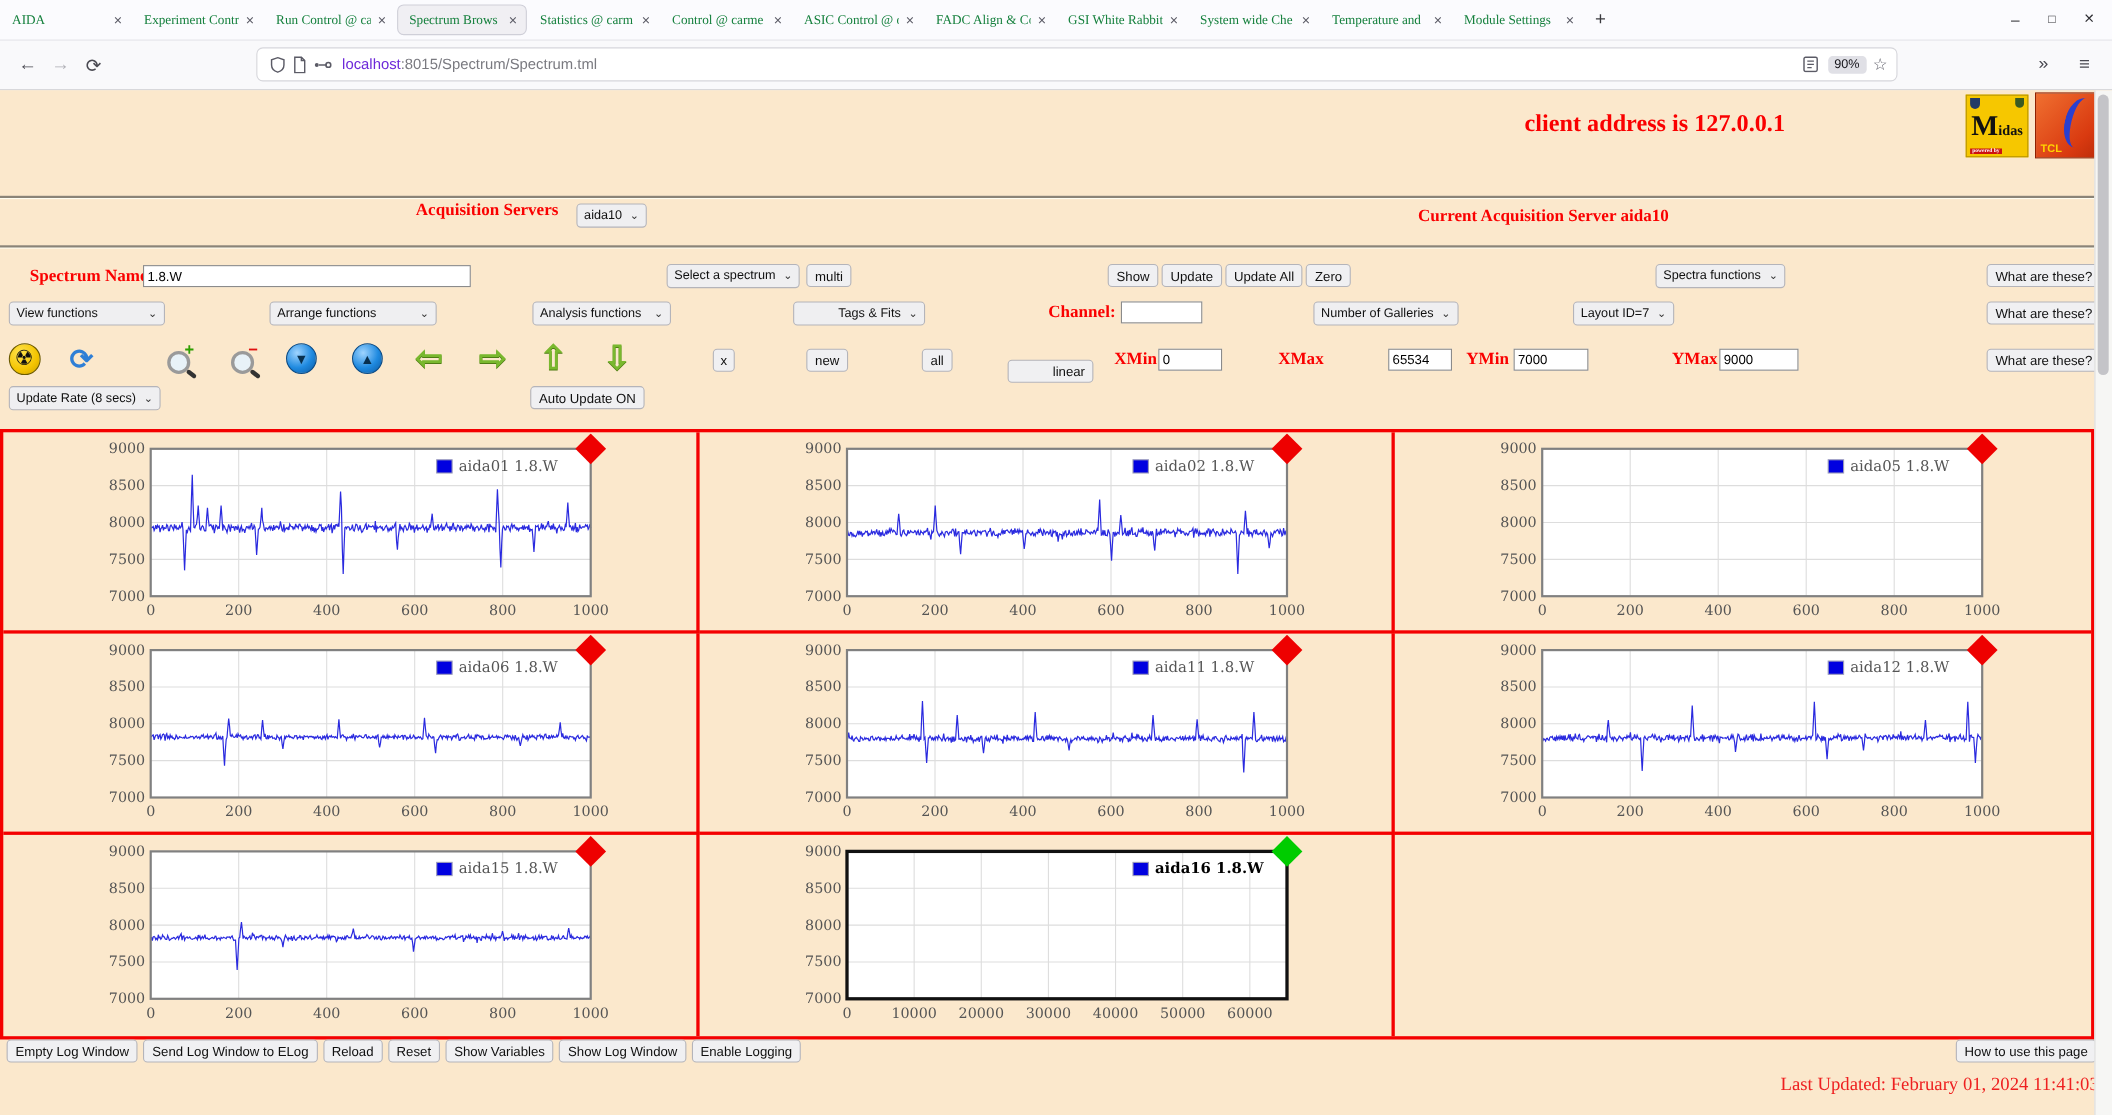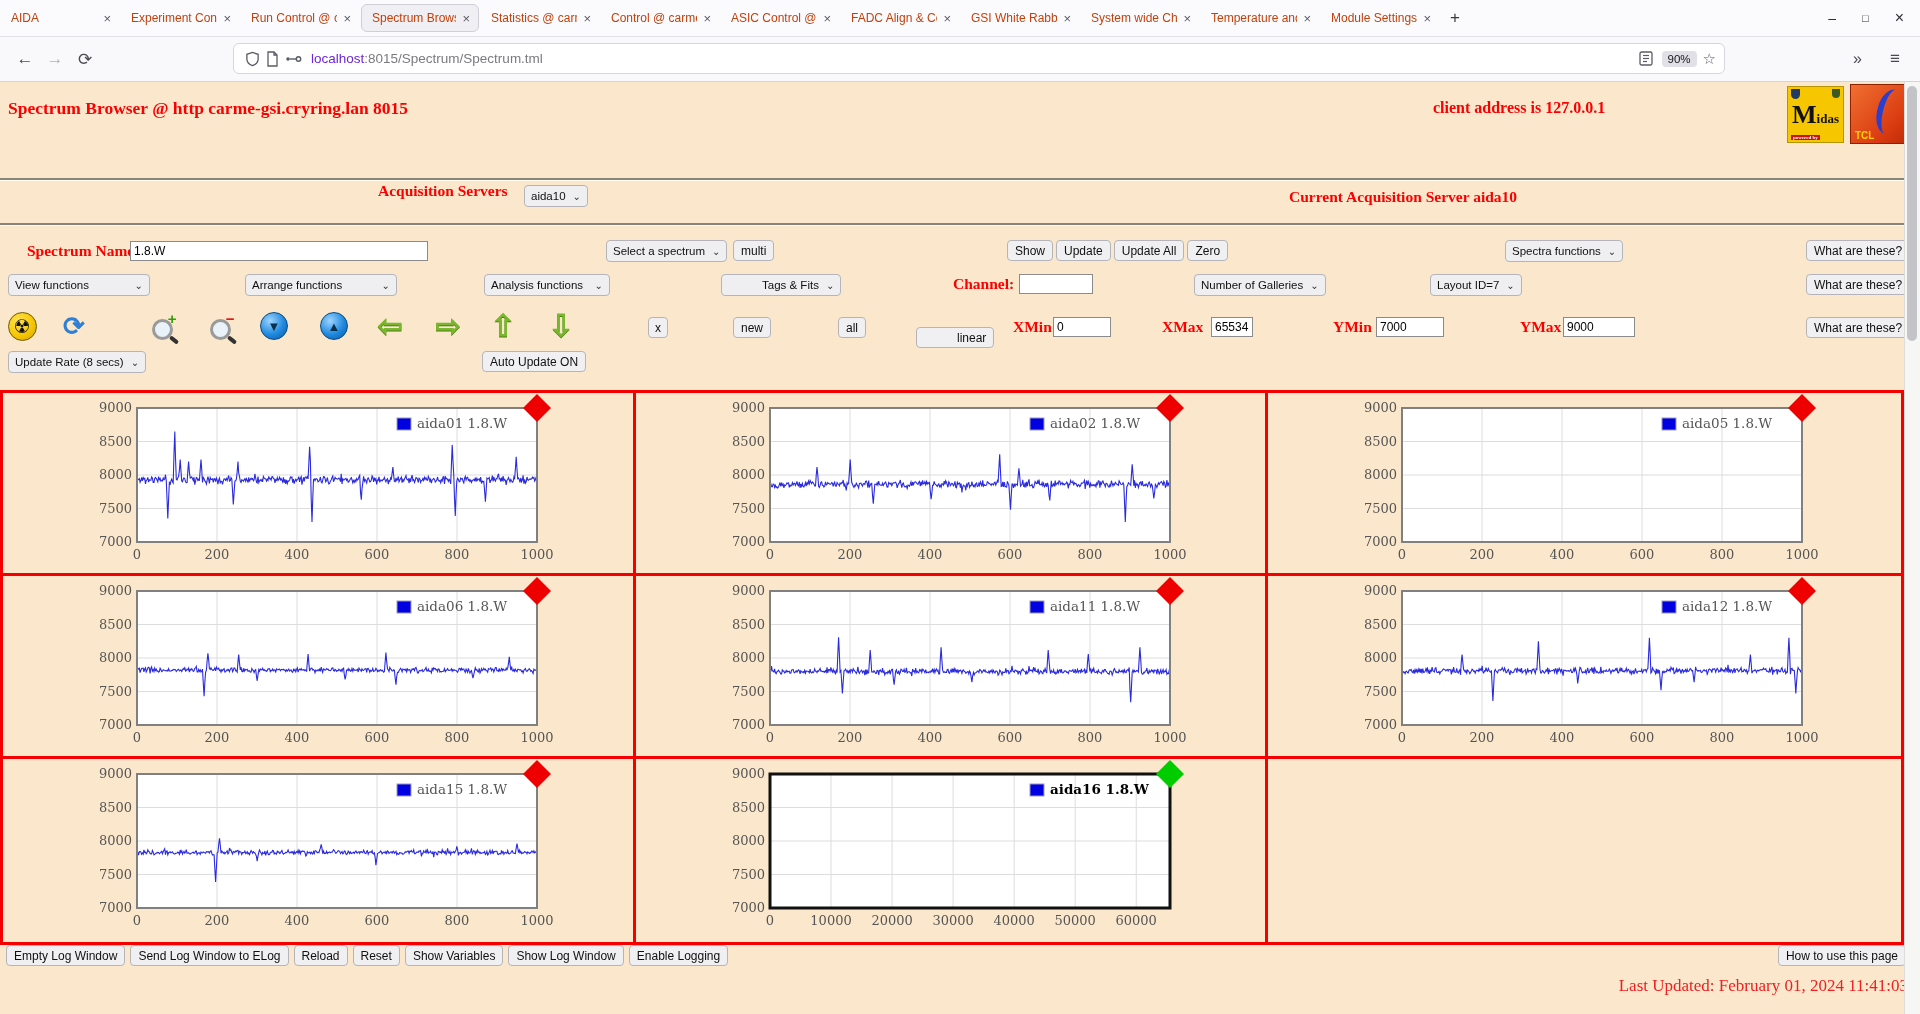--- a/index.html
+++ b/index.html
@@ -2,21 +2,21 @@
 <html><head>
 <meta charset="utf-8">
 <style>
   html,body{margin:0;padding:0;width:1920px;height:1014px;overflow:hidden;
     font-family:"Liberation Sans",sans-serif;background:#e8e8e8;}
   .browser{width:1920px;height:1014px;display:flex;flex-direction:column;}
   
   .tabbar{height:36px;background:#fbfbfe;display:flex;align-items:center;border-bottom:1px solid #e1e1e6;}
   .tab{width:118px;height:28px;margin:0 1px;display:flex;align-items:center;padding:0 6px 0 10px;
     border-radius:6px;box-sizing:border-box;cursor:default;}
-  .tab .tlabel{flex:1;font-size:12px;color:#c2410c;white-space:nowrap;overflow:hidden;font-family:Liberation Sans, sans-serif;}
+  .tab .tlabel{flex:1;font-size:12px;color:#15803d;white-space:nowrap;overflow:hidden;font-family:Liberation Serif, serif;}
   .tab .tclose{color:#5b5b66;font-size:13px;margin-left:4px;padding:0 2px;}
   .tab.active{background:#f0eff3;border:1px solid #cfcfd8;}
   .newtab{font-size:17px;color:#3a3a3e;padding:2px 10px;}
   .winctl{margin-left:auto;display:flex;align-items:center;gap:26px;padding-right:16px;color:#2e2e33;font-size:14px;}
   .winctl span{cursor:default;}
   
   .navbar{height:44px;background:#f9f9fb;display:flex;align-items:center;border-bottom:1px solid #d4d4d8;position:relative;}
   .navbtn{font-size:17px;color:#4a4a52;width:30px;text-align:center;}
   .navbtn.dis{color:#b0b0b6;}
   .urlfield{position:absolute;left:233px;top:6px;width:1492px;height:31px;background:#ffffff;
@@ -181,22 +181,21 @@
       </span>
       <span class="zoombadge">90%</span>
       <span class="star">☆</span>
     </div>
     <div style="position:absolute;right:58px;font-size:16px;color:#4a4a52;">»</div>
     <div style="position:absolute;right:20px;font-size:17px;color:#4a4a52;">≡</div>
   </div>
 
   <div class="page">
 
-    <div class="abs redlbl" style="left:8px;top:16px;font-size:17.5px;">Spectrum Browser @ http carme-gsi.cryring.lan 8015</div>
-    <div class="abs redlbl" style="left:1433px;top:17px;font-size:16px;">client address is 127.0.0.1</div>
+    <div class="abs redlbl" style="left:1386px;top:17px;font-size:22px;">client address is 127.0.0.1</div>
 
     <div class="logo-midas">
       <span class="sh"></span>
       <span class="sh2"></span>
       <span><span class="m">M</span><span>idas</span></span>
       <span class="pw">powered by</span>
     </div>
     <div class="logo-tcl">
       <span class="swoosh"></span>
       <span class="tcl">TCL</span>
@@ -295,21 +294,21 @@
       <span class="ticon" style="left:545px;">
           <span class="garr">⇩</span>
         </span>
       <button class="btn" style="position:absolute;left:648px;top:7px;padding:0 6px;">x</button>
       <button class="btn" style="position:absolute;left:733px;top:7px;">new</button>
       <button class="btn" style="position:absolute;left:838px;top:7px;">all</button>
       <button class="btn" style="position:absolute;left:916px;top:17px;padding-left:40px;">linear</button>
       <span class="redlbl" style="position:absolute;left:1013px;top:8px;font-size:15.5px;">XMin</span>
       <input class="ip" style="position: absolute; left: 1053px; top: 7px; width: 58px;" value="0">
       <span class="redlbl" style="position:absolute;left:1162px;top:8px;font-size:15.5px;">XMax</span>
-      <input class="ip" style="position: absolute; left: 1211px; top: 7px; width: 42px;" value="65534">
+      <input class="ip" style="position: absolute; left: 1262px; top: 7px; width: 58px;" value="65534">
       <span class="redlbl" style="position:absolute;left:1333px;top:8px;font-size:15.5px;">YMin</span>
       <input class="ip" style="position: absolute; left: 1376px; top: 7px; width: 68px;" value="7000">
       <span class="redlbl" style="position:absolute;left:1520px;top:8px;font-size:15.5px;">YMax</span>
       <input class="ip" style="position: absolute; left: 1563px; top: 7px; width: 72px;" value="9000">
       <button class="btn" style="position:absolute;left:1806px;top:7px;">What are these?</button>
     </div>
 
     <div class="sel abs" style="left:8px;top:269px;">
       <span>Update Rate (8 secs)</span>
         <span class="chev">⌄</span>

